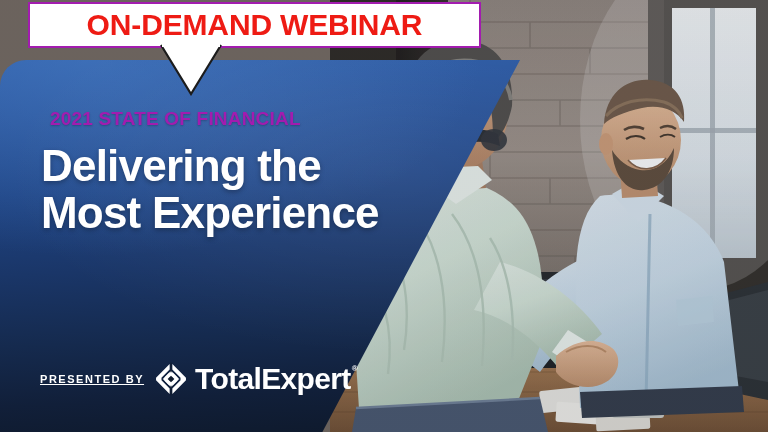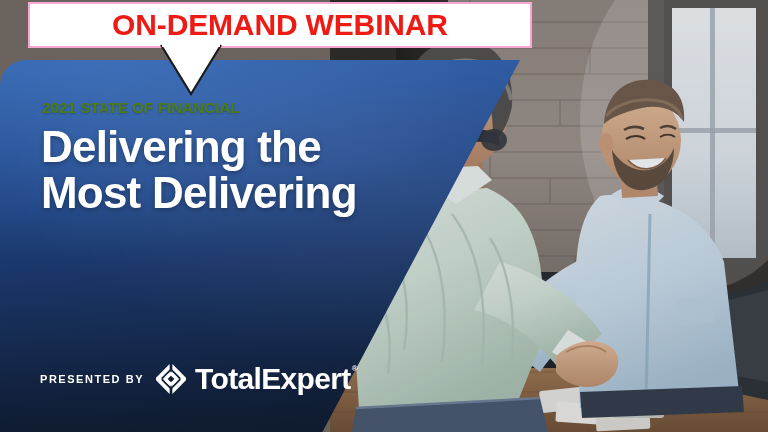--- a/index.html
+++ b/index.html
@@ -62,27 +62,27 @@
   }
 
   
   .content {
     position: absolute;
     left: 38px;
     top: 94px;
     width: 420px;
   }
   .eyebrow {
-    color: #4d7c0f;
-    font-size: 15px;
+    color: #a21caf;
+    font-size: 19px;
     font-weight: bold;
     letter-spacing: 0.01em;
     line-height: 1.32;
     text-transform: uppercase;
-    margin: 4px;
+    margin: 12px;
     text-shadow: 0 1px 2px rgba(0,0,0,0.22);
   }
   .headline {
     margin: 6px 0 0 3px;
     color: #ffffff;
     font-size: 44px;
     font-weight: bold;
     line-height: 1.06;
     letter-spacing: -0.018em;
     text-shadow: 0 2px 5px rgba(0,0,0,0.30);
@@ -101,20 +101,21 @@
     align-items: center;
     gap: 10px;
   }
   .presented-by {
     color: #ffffff;
     font-size: 11px;
     font-weight: bold;
     letter-spacing: 0.14em;
     text-transform: uppercase;
     white-space: nowrap;
+    text-decoration: underline;
   }
   .logo-lockup {
     display: flex;
     align-items: center;
     gap: 7px;
   }
   .logo-mark { display: block; width: 34px; height: 34px; }
   .logo-word {
     position: relative;
     color: #ffffff;
@@ -131,24 +132,24 @@
     font-size: 8px;
     font-weight: bold;
     letter-spacing: 0;
   }
 
   
   .banner {
     position: absolute;
     left: 28px;
     top: 2px;
-    width: 504px;
+    width: 453px;
     height: 46px;
     background: #ffffff;
-    border: 2px solid #f9a8d4;
+    border: 2px solid #a21caf;
     box-sizing: border-box;
     display: flex;
     align-items: center;
     justify-content: center;
   }
   .banner-text {
     color: #ee1b14;
     font-size: 30px;
     font-weight: bold;
     letter-spacing: -0.005em;
@@ -385,21 +386,21 @@
     <div class="panel"></div>
     <div class="panel-vignette"></div>
   </div>
 
   <div class="content">
     <div class="eyebrow">
       <span>2021 STATE OF FINANCIAL</span><br>
     </div>
     <h1 class="headline">
       <span class="hl">Delivering the</span>
-      <span class="hl">Most Delivering</span>
+      <span class="hl">Most Experience</span>
     </h1>
   </div>
 
   <div class="presenter">
     <span class="presented-by">PRESENTED BY</span>
     <div class="logo-lockup">
       <span>
         <svg class="logo-mark" viewBox="0 0 100 100" aria-hidden="true">
 
           <g fill="#ffffff">

